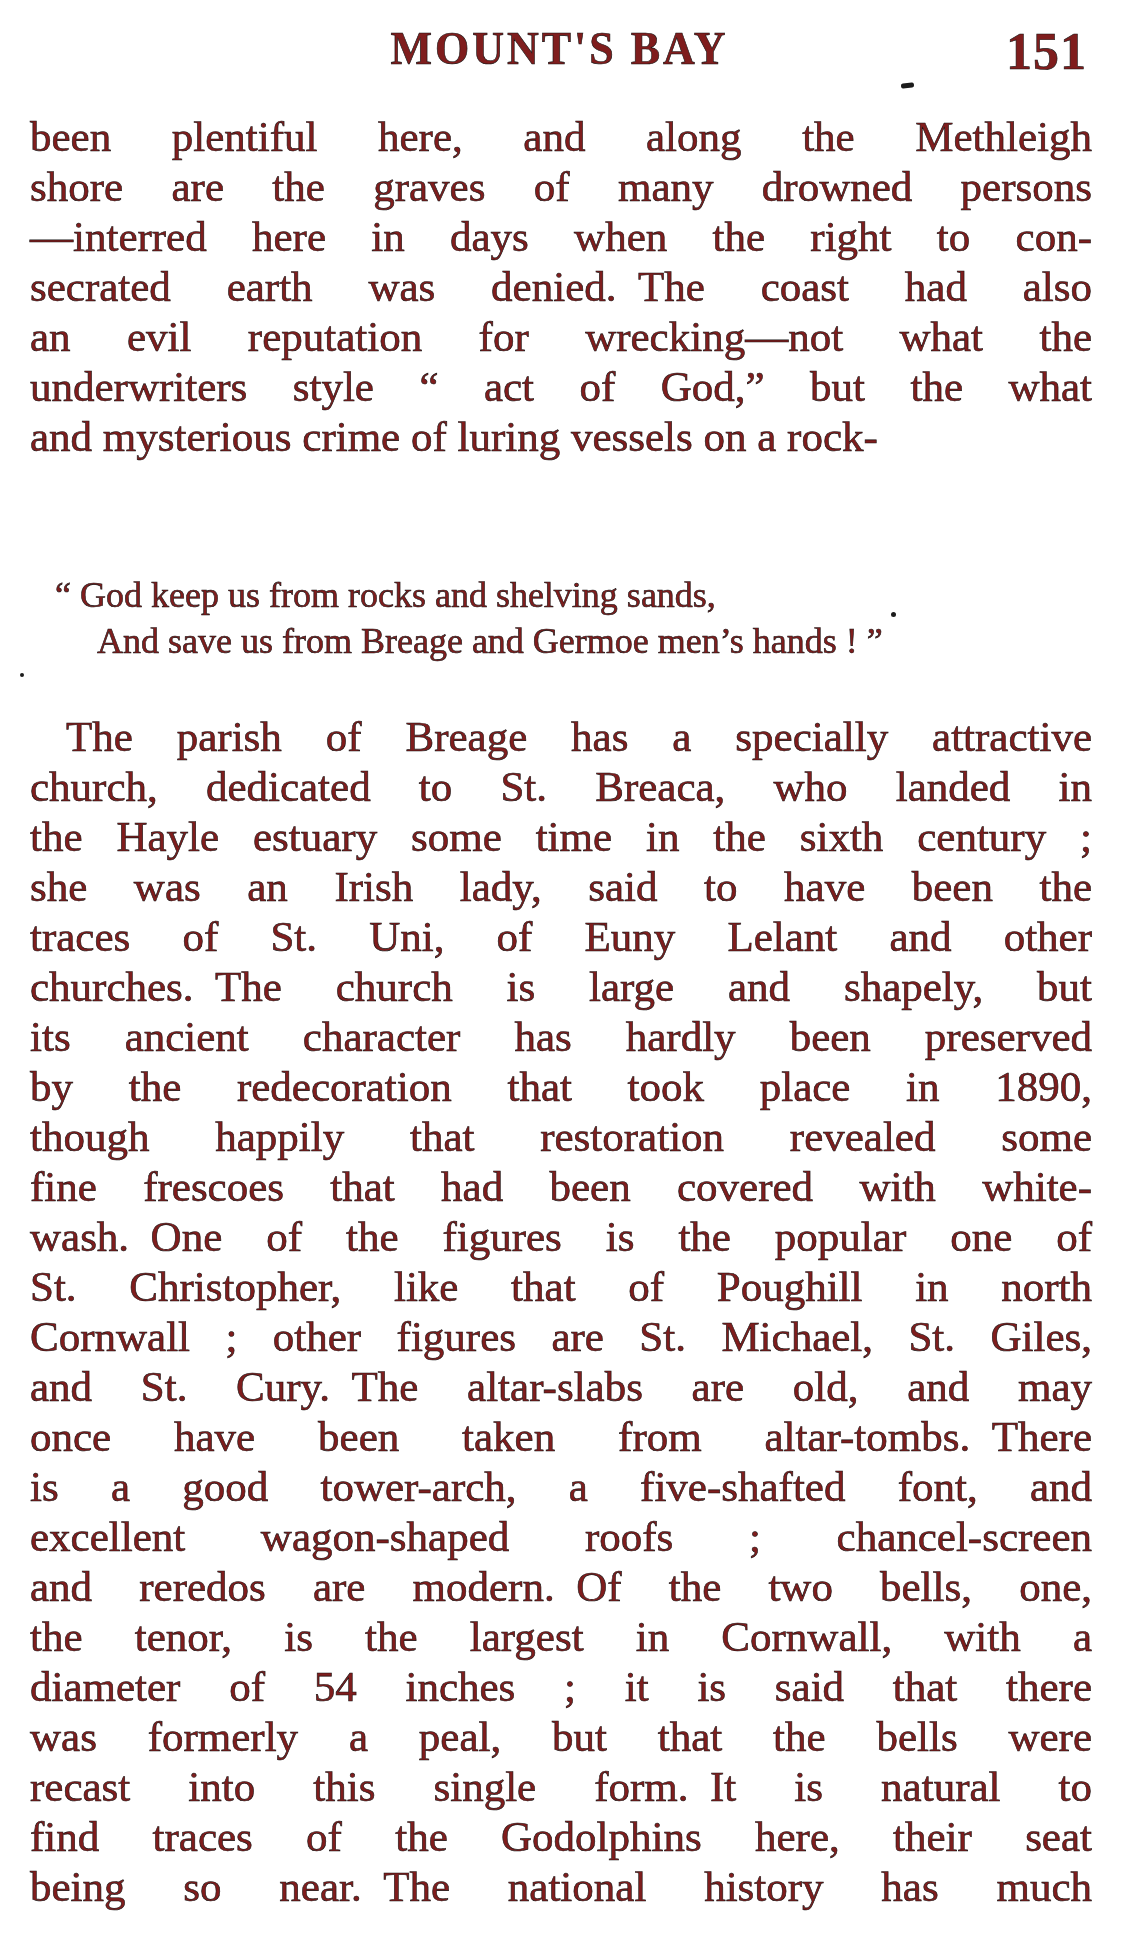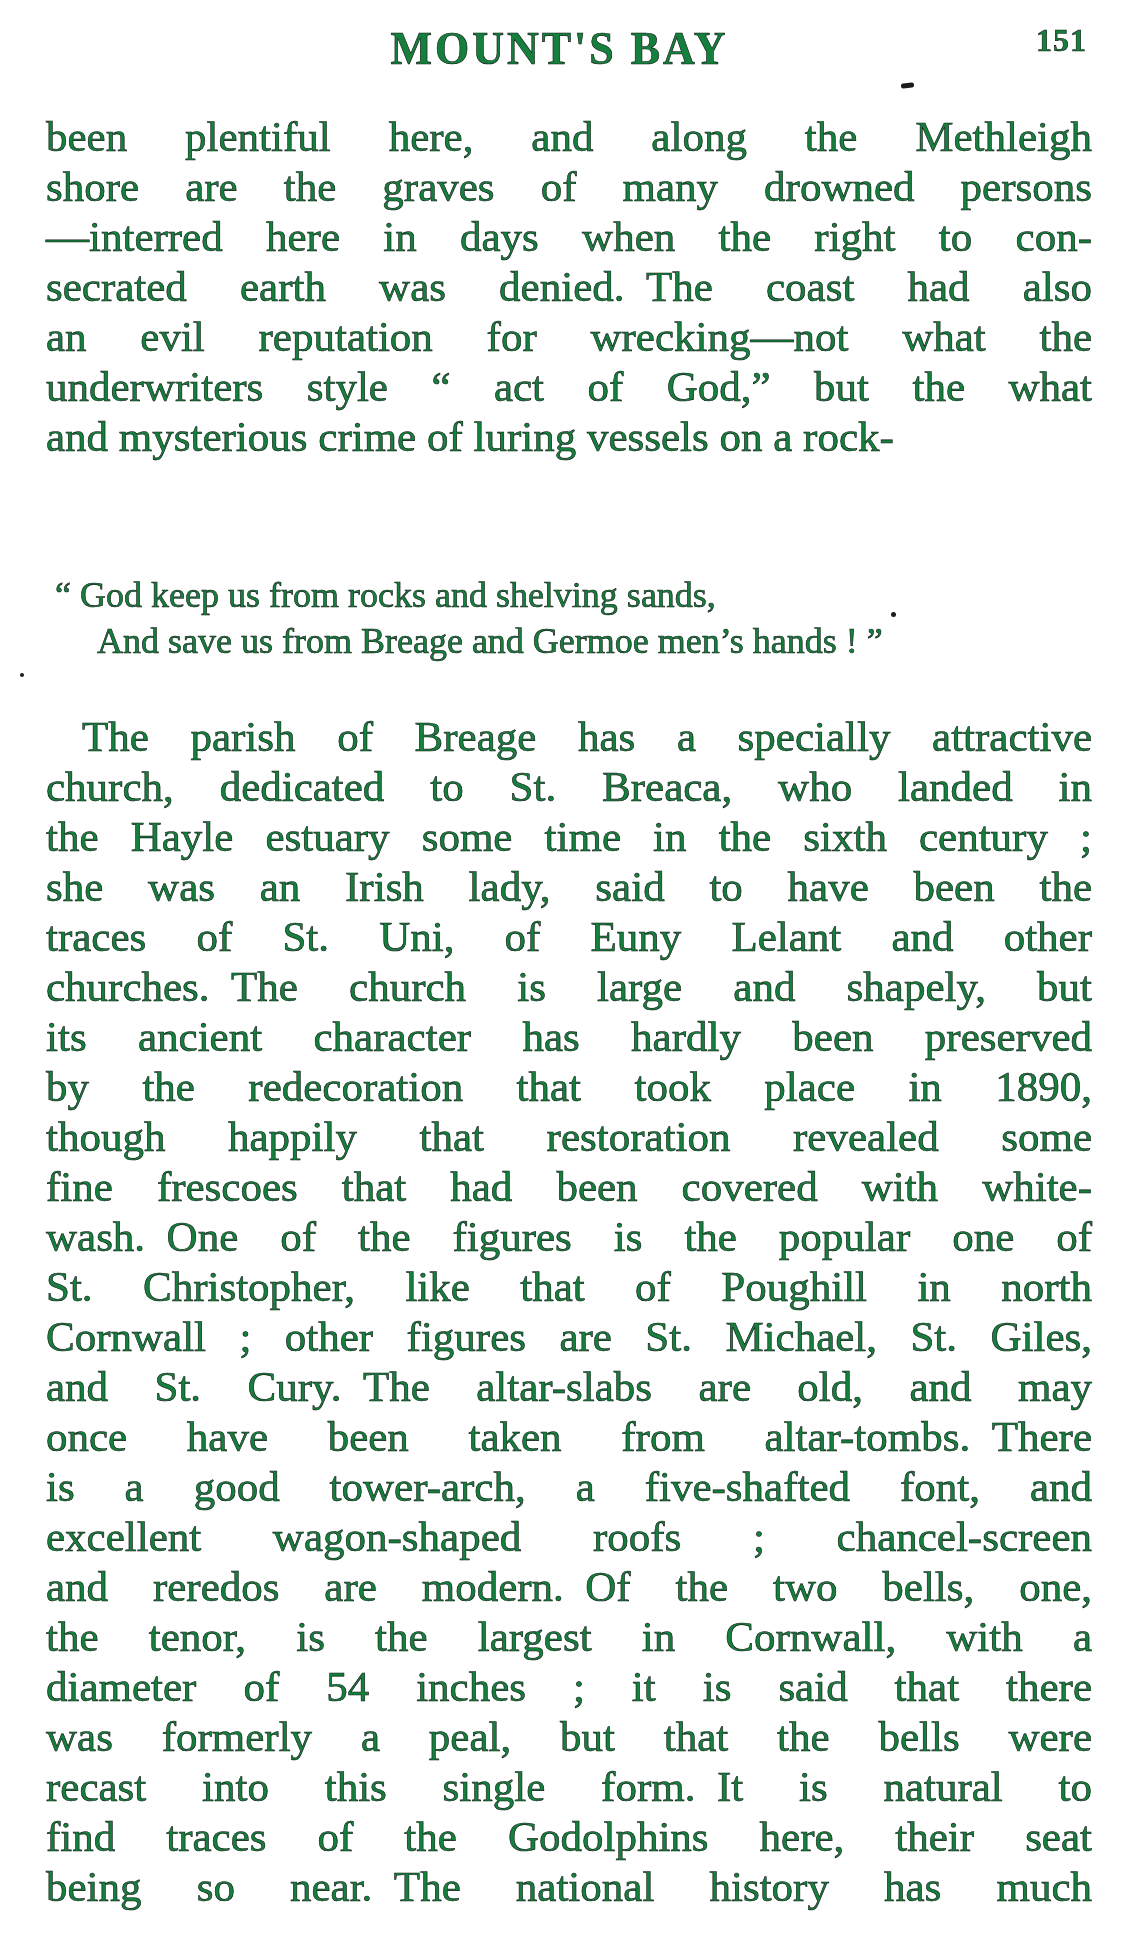--- a/index.html
+++ b/index.html
@@ -5,21 +5,21 @@
   html, body {
     margin: 0;
     padding: 0;
     background: #ffffff;
   }
   .page {
     position: relative;
     width: 1123px;
     height: 1955px;
     background: #ffffff;
-    color: #15803d;
+    color: #7f1d1d;
     font-family: "Liberation Serif", "DejaVu Serif", serif;
     overflow: hidden;
     -webkit-text-stroke: 0.6px #141414;
   }
   
   .header {
     position: absolute;
     top: 22px;
     left: 30px;
     right: 34px;
@@ -33,31 +33,30 @@
     transform-origin: center top;
     font-size: 44px;
     font-weight: bold;
     letter-spacing: 3px;
     white-space: nowrap;
   }
   .page-number {
     position: absolute;
     right: 2px;
     top: 0;
-    font-size: 32px;
+    font-size: 52px;
     font-weight: bold;
     letter-spacing: 1px;
     margin-left: 20px;
   }
   
   .para {
     position: absolute;
     left: 30px;
     right: 31px;
-    margin-left: 16px;
   }
   .para .line {
     font-size: 43px;
     line-height: 50px;
     text-align: justify;
     text-align-last: justify;
     white-space: normal;
   }
   
   .para:not(.cont) .line:last-child {

